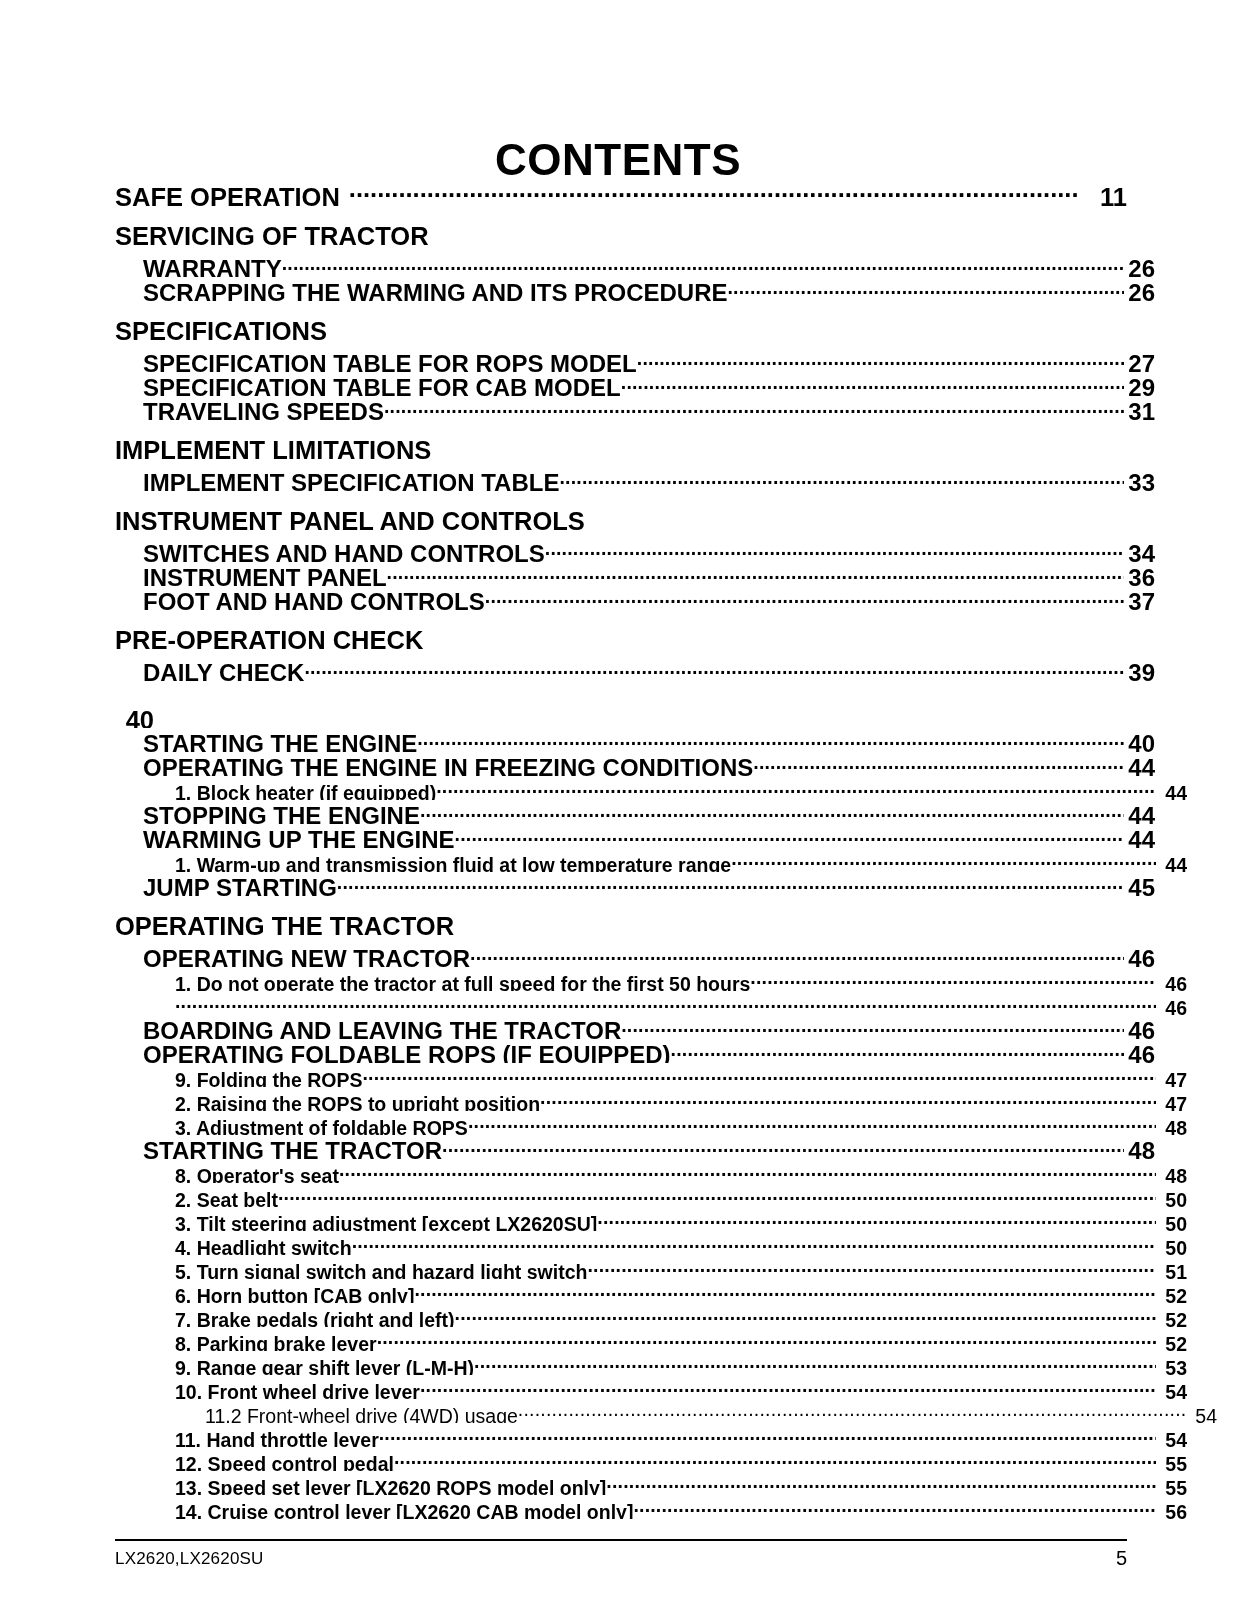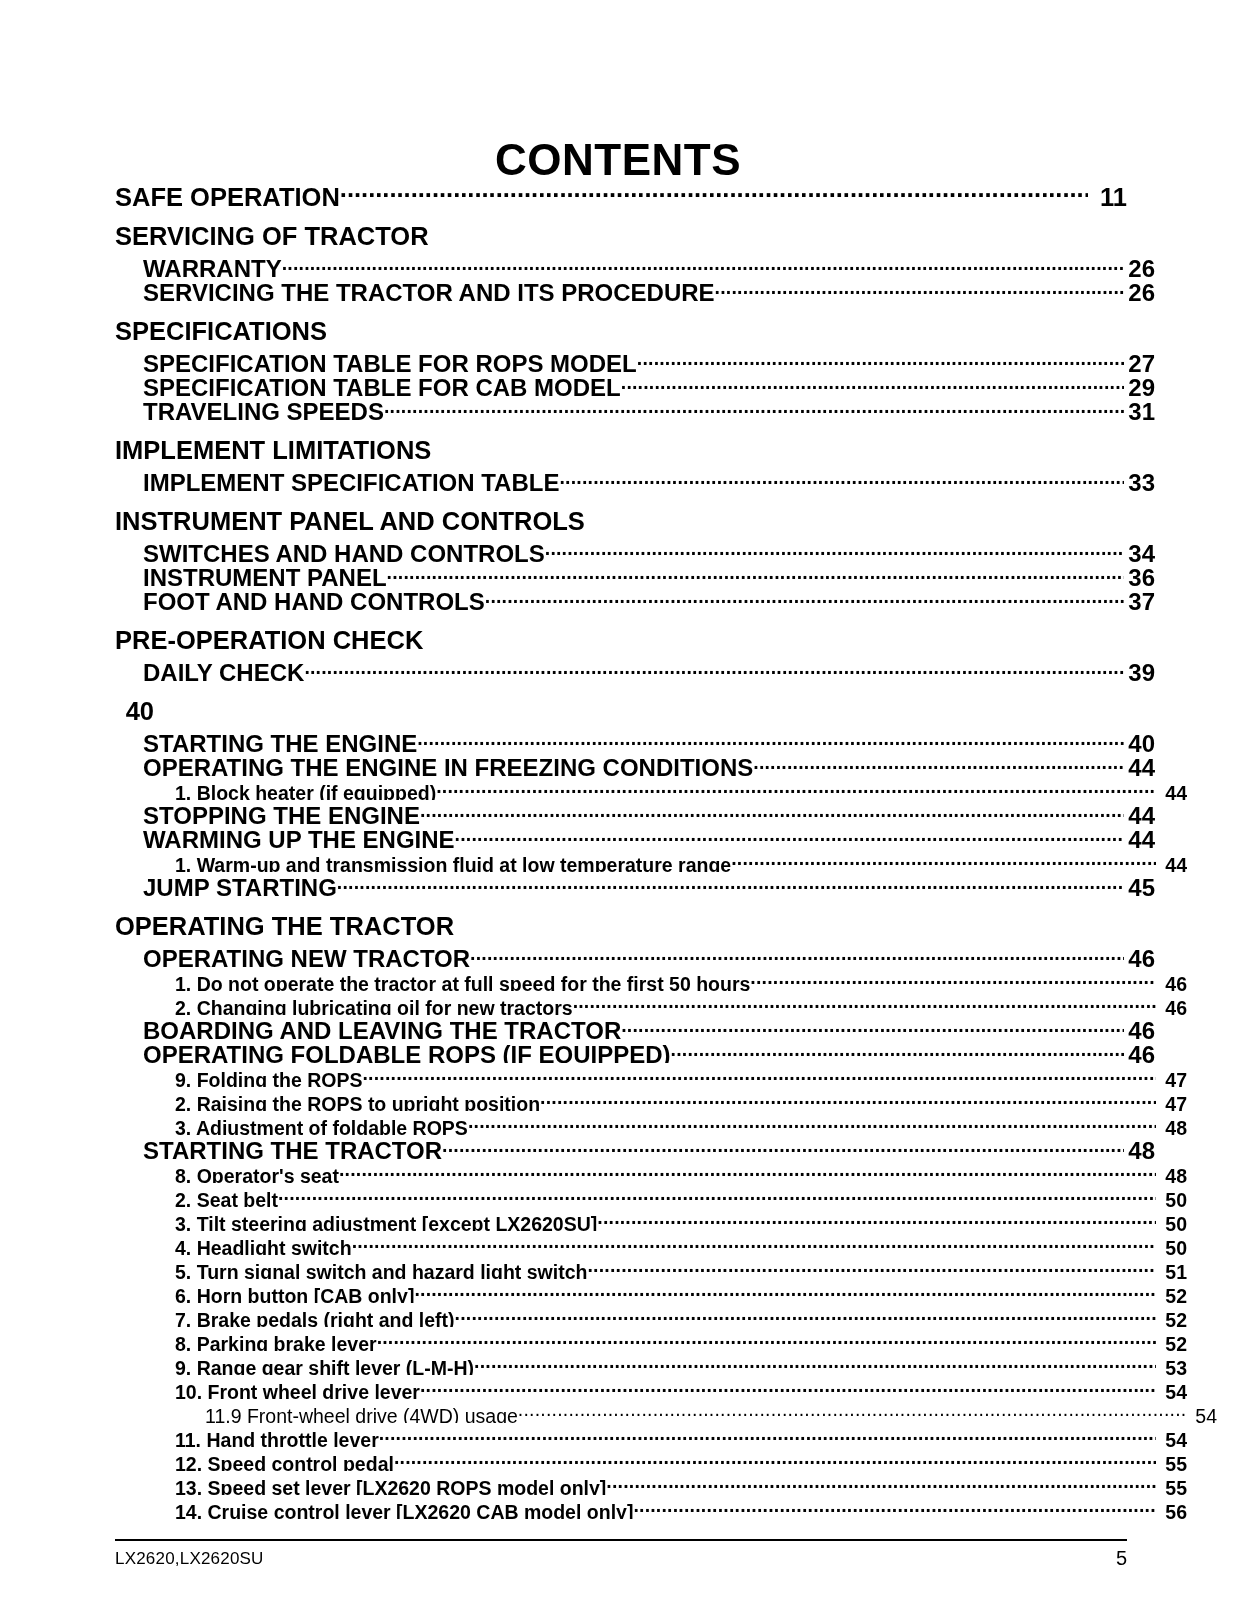--- a/index.html
+++ b/index.html
@@ -80,20 +80,21 @@
   }
 
   
   .lvl1 {
     font-size: 25.5px;
     font-weight: bold;
     margin-left: 0px;
     height: 34px;
     line-height: 34px;
     margin-top: 13px;
+    gap: 9px;
   }
   .lvl1:first-child { margin-top: 0; }
   .lvl1 .leader { height: 34px; }
   .lvl1 .leader::after {
     font-size: 25.5px;
     letter-spacing: 0px;
     bottom: 1px;
   }
   .lvl1 .entry-page { width: 38px; }
 
@@ -192,21 +193,21 @@
         <span class="entry-label">SERVICING OF TRACTOR </span>
         <span class="leader"></span>
         <span class="entry-page">25</span>
       </div>
       <div class="toc-entry lvl2">
         <span class="entry-label">WARRANTY</span>
         <span class="leader"></span>
         <span class="entry-page">26</span>
       </div>
       <div class="toc-entry lvl2">
-        <span class="entry-label">SERVICING THE TRACTOR AND ITS PROCEDURE </span>
+        <span class="entry-label">SCRAPPING THE WARMING AND ITS PROCEDURE </span>
         <span class="leader"></span>
         <span class="entry-page">26</span>
       </div>
       <div class="toc-entry lvl1 gap-top">
         <span class="entry-label">SPECIFICATIONS</span>
         <span class="leader"></span>
         <span class="entry-page">27</span>
       </div>
       <div class="toc-entry lvl2">
         <span class="entry-label">SPECIFICATION TABLE FOR ROPS MODEL </span>
@@ -311,21 +312,20 @@
         <span class="entry-label">OPERATING NEW TRACTOR </span>
         <span class="leader"></span>
         <span class="entry-page">46</span>
       </div>
       <div class="toc-entry lvl3">
         <span class="entry-label">1. Do not operate the tractor at full speed for the first 50 hours </span>
         <span class="leader"></span>
         <span class="entry-page">46</span>
       </div>
       <div class="toc-entry lvl3">
-        <span class="entry-label">2. Changing lubricating oil for new tractors </span>
         <span class="leader"></span>
         <span class="entry-page">46</span>
       </div>
       <div class="toc-entry lvl2">
         <span class="entry-label">BOARDING AND LEAVING THE TRACTOR </span>
         <span class="leader"></span>
         <span class="entry-page">46</span>
       </div>
       <div class="toc-entry lvl2">
         <span class="entry-label">OPERATING FOLDABLE ROPS (IF EQUIPPED)</span>
@@ -396,21 +396,21 @@
         <span class="entry-label">9. Range gear shift lever (L-M-H) </span>
         <span class="leader"></span>
         <span class="entry-page">53</span>
       </div>
       <div class="toc-entry lvl3">
         <span class="entry-label">10. Front wheel drive lever </span>
         <span class="leader"></span>
         <span class="entry-page">54</span>
       </div>
       <div class="toc-entry lvl4">
-        <span class="entry-label">11.9 Front-wheel drive (4WD) usage </span>
+        <span class="entry-label">11.2 Front-wheel drive (4WD) usage </span>
         <span class="leader"></span>
         <span class="entry-page">54</span>
       </div>
       <div class="toc-entry lvl3">
         <span class="entry-label">11. Hand throttle lever</span>
         <span class="leader"></span>
         <span class="entry-page">54</span>
       </div>
       <div class="toc-entry lvl3">
         <span class="entry-label">12. Speed control pedal</span>

